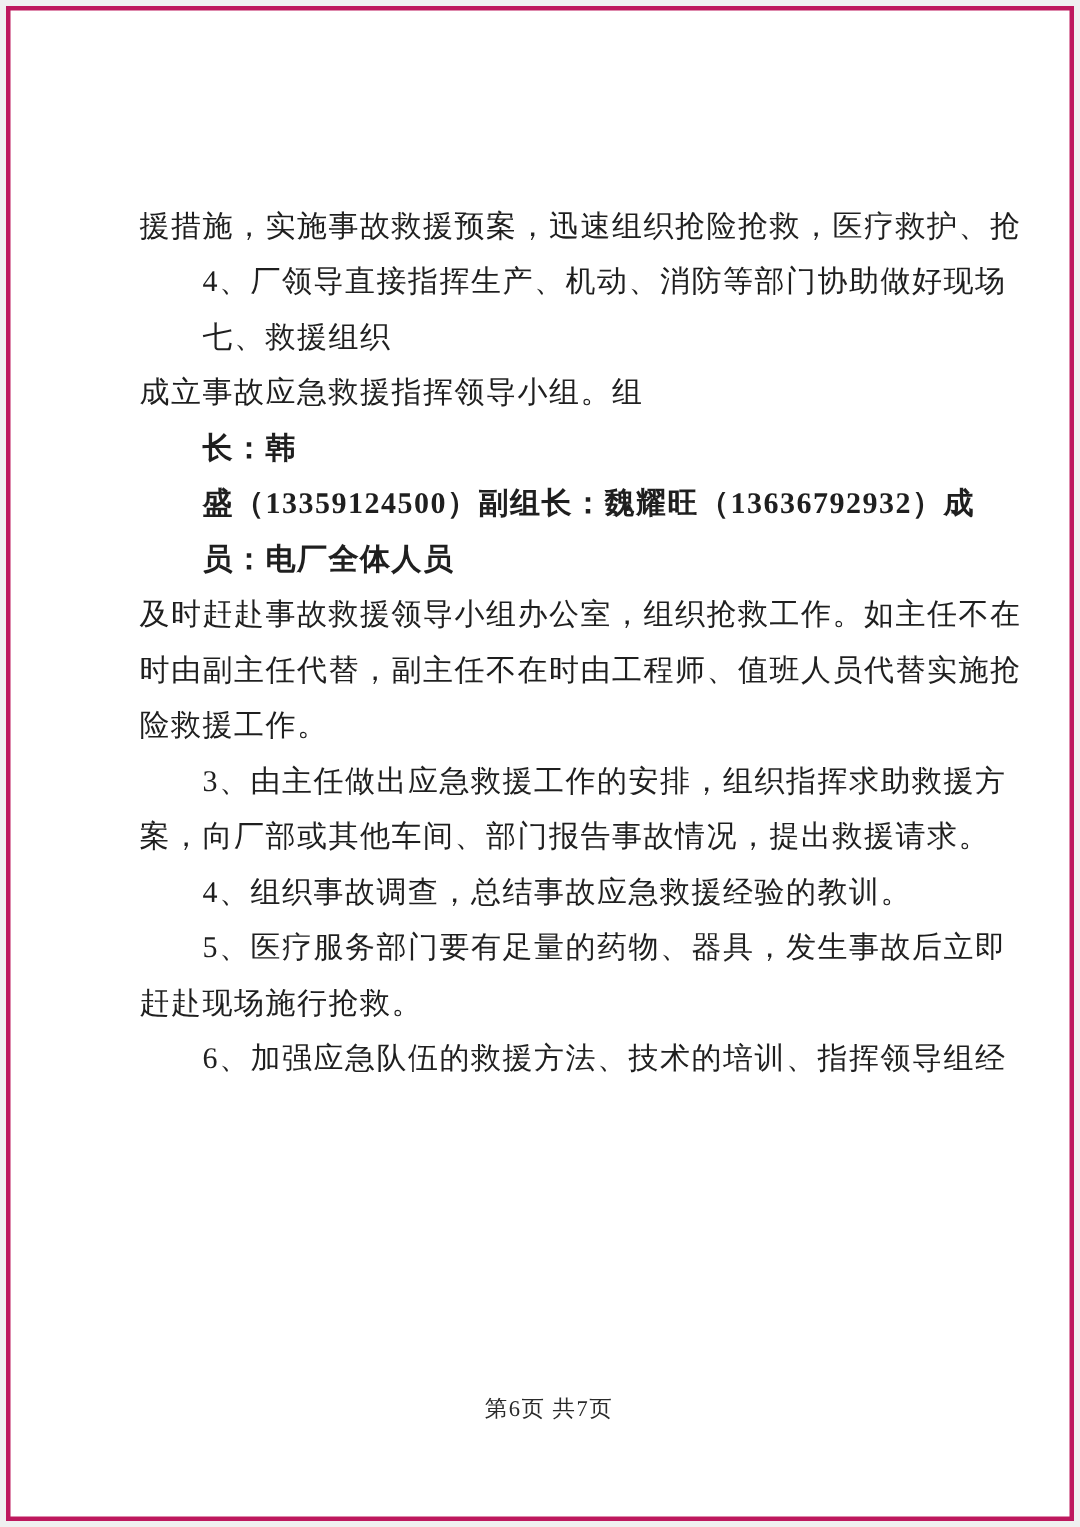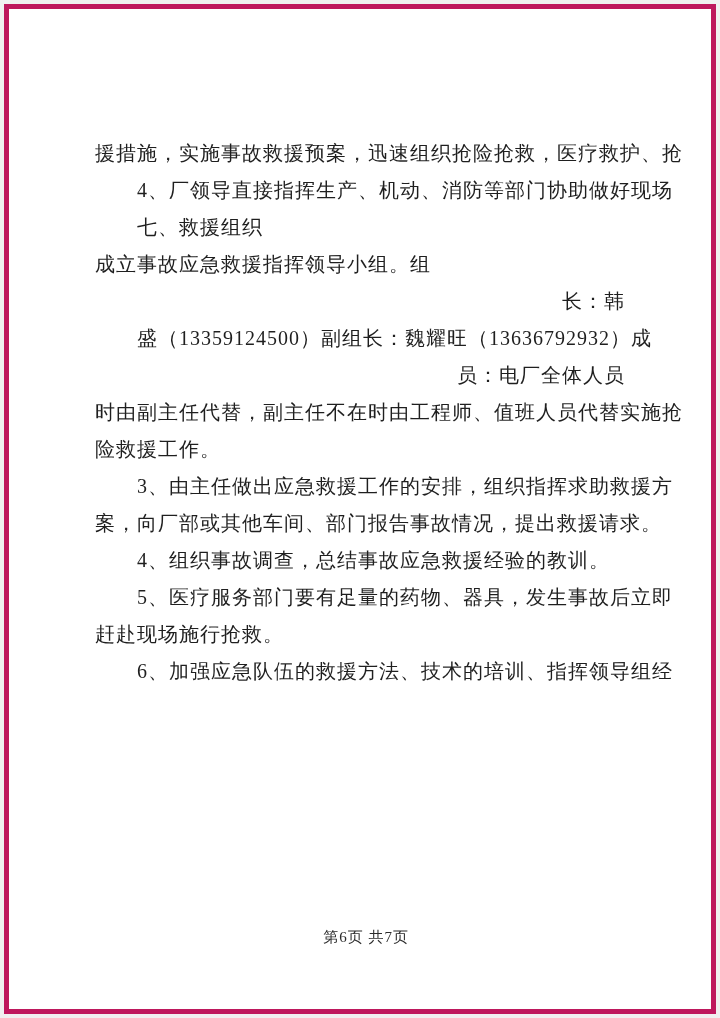--- a/index.html
+++ b/index.html
@@ -14,43 +14,42 @@
     position: relative;
     overflow: hidden;
   }
   .page {
     position: absolute;
     left: 4px;
     top: 4px;
     right: 4px;
     bottom: 4px;
     background: #ffffff;
-    border: 5px solid #be185d;
+    border: 3px solid #be185d;
     box-sizing: border-box;
   }
   .doc-body {
     position: absolute;
     left: 86px;
     right: 86px;
     top: 126px;
     color: #1f1f1f;
   }
   .line {
     font-size: 20px;
     line-height: 37px;
     letter-spacing: 1px;
     white-space: nowrap;
     text-align: left;
   }
   .line.indent {
     padding-left: 42px;
   }
   .line.bold {
-    font-weight: normal;
-    text-align: right;
+    font-weight: bold;
   }
   .footer {
     position: absolute;
     left: 12px;
     right: 0;
     bottom: 62px;
     text-align: center;
     font-size: 15px;
     color: #2b2b2b;
     letter-spacing: 1px;
@@ -61,20 +60,21 @@
 
 <div class="page">
   <div class="doc-body">
       <div class="line">援措施，实施事故救援预案，迅速组织抢险抢救，医疗救护、抢</div>
       <div class="line indent">4、厂领导直接指挥生产、机动、消防等部门协助做好现场</div>
       <div class="line indent">七、救援组织</div>
       <div class="line">成立事故应急救援指挥领导小组。组</div>
       <div class="line indent bold">长：韩</div>
       <div class="line indent bold">盛（13359124500）副组长：魏耀旺（13636792932）成</div>
       <div class="line indent bold">员：电厂全体人员</div>
+      <div class="line">及时赶赴事故救援领导小组办公室，组织抢救工作。如主任不在</div>
       <div class="line">时由副主任代替，副主任不在时由工程师、值班人员代替实施抢</div>
       <div class="line">险救援工作。</div>
       <div class="line indent">3、由主任做出应急救援工作的安排，组织指挥求助救援方</div>
       <div class="line">案，向厂部或其他车间、部门报告事故情况，提出救援请求。</div>
       <div class="line indent">4、组织事故调查，总结事故应急救援经验的教训。</div>
       <div class="line indent">5、医疗服务部门要有足量的药物、器具，发生事故后立即</div>
       <div class="line">赶赴现场施行抢救。</div>
       <div class="line indent">6、加强应急队伍的救援方法、技术的培训、指挥领导组经</div>
     </div>
   <div class="footer">第6页 共7页</div>

